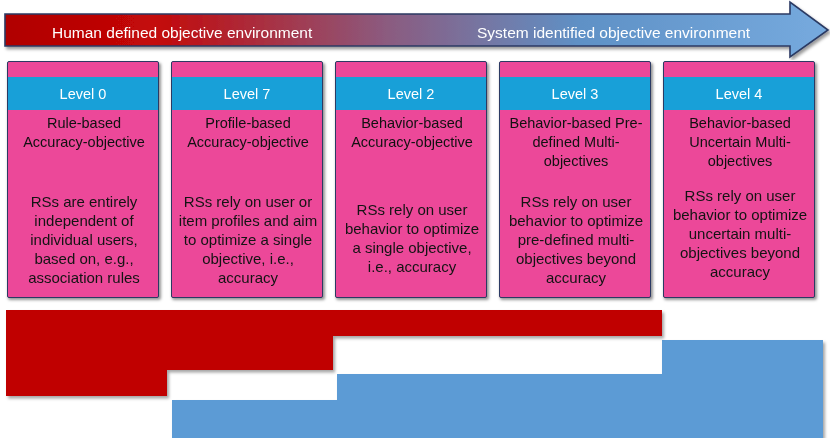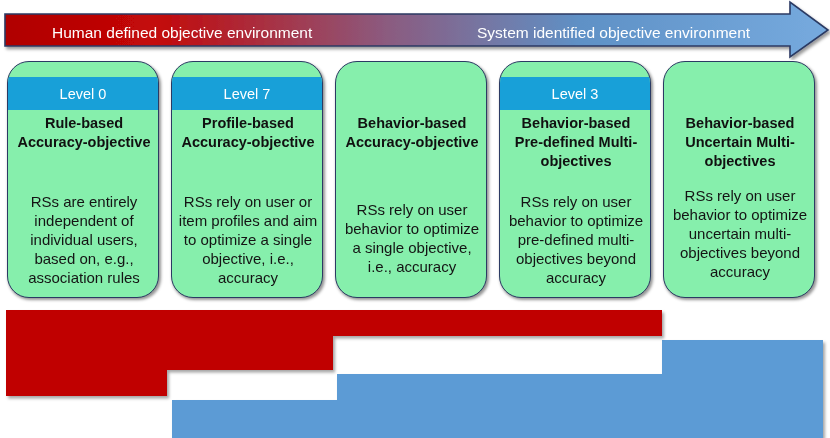--- a/index.html
+++ b/index.html
@@ -38,22 +38,22 @@
   #arrow-label-left  { left: 52px; }
   #arrow-label-right { left: 477px; }
 
   
   .card {
     position: absolute;
     top: 61px;
     width: 152px;
     height: 237px;
     border: 1.6px solid #2b3a63;
-    border-radius: 22px;
-    background: #86efac;
+    border-radius: 2px;
+    background: #ec4899;
     box-sizing: border-box;
     overflow: hidden;
     box-shadow: 1.5px 2px 3px rgba(0,0,0,0.42);
   }
   .card-header {
     position: absolute;
     left: 0;
     top: 15px;
     width: 100%;
     height: 33px;
@@ -64,21 +64,21 @@
     align-items: center;
     justify-content: center;
   }
   .card-title {
     position: absolute;
     left: 6px;
     top: 52px;
     width: 140px;
     text-align: center;
     font-size: 14.5px;
-    font-weight: bold;
+    font-weight: normal;
     color: #111111;
     line-height: 19px;
   }
   .card-body {
     position: absolute;
     left: 5px;
     width: 142px;
     text-align: center;
     font-size: 15px;
     color: #141414;
@@ -124,31 +124,33 @@
   <div class="card-body" style="top:130px;">RSs are entirely independent of individual users, based on, e.g., association rules</div>
 </div>
 
 <div class="card" style="left:171px;">
   <div class="card-header">Level 7</div>
   <div class="card-title">Profile-based Accuracy-objective</div>
   <div class="card-body" style="top:130px;">RSs rely on user or item profiles and aim to optimize a single objective, i.e., accuracy</div>
 </div>
 
 <div class="card" style="left:335px;">
+  <div class="card-header">Level 2</div>
   <div class="card-title">Behavior-based Accuracy-objective</div>
   <div class="card-body" style="top:130px;margin-top:8px;">RSs rely on user behavior to optimize a single objective, i.e., accuracy</div>
 </div>
 
 <div class="card" style="left:499px;">
   <div class="card-header">Level 3</div>
   <div class="card-title">Behavior-based Pre-defined Multi-objectives</div>
   <div class="card-body" style="top:130px;">RSs rely on user behavior to optimize pre-defined multi-objectives beyond accuracy</div>
 </div>
 
 <div class="card" style="left:663px;">
+  <div class="card-header">Level 4</div>
   <div class="card-title">Behavior-based Uncertain Multi-objectives</div>
   <div class="card-body" style="top:124px;">RSs rely on user behavior to optimize uncertain multi-objectives beyond accuracy</div>
 </div>
 
 <div id="staircase">
   <svg width="830" height="138" viewBox="0 0 830 138" xmlns="http://www.w3.org/2000/svg">
     <defs>
       <filter id="stShadow" x="-8%" y="-20%" width="120%" height="150%">
         <feDropShadow dx="2" dy="2.5" stdDeviation="1.4" flood-color="#000000" flood-opacity="0.35"></feDropShadow>
       </filter>

